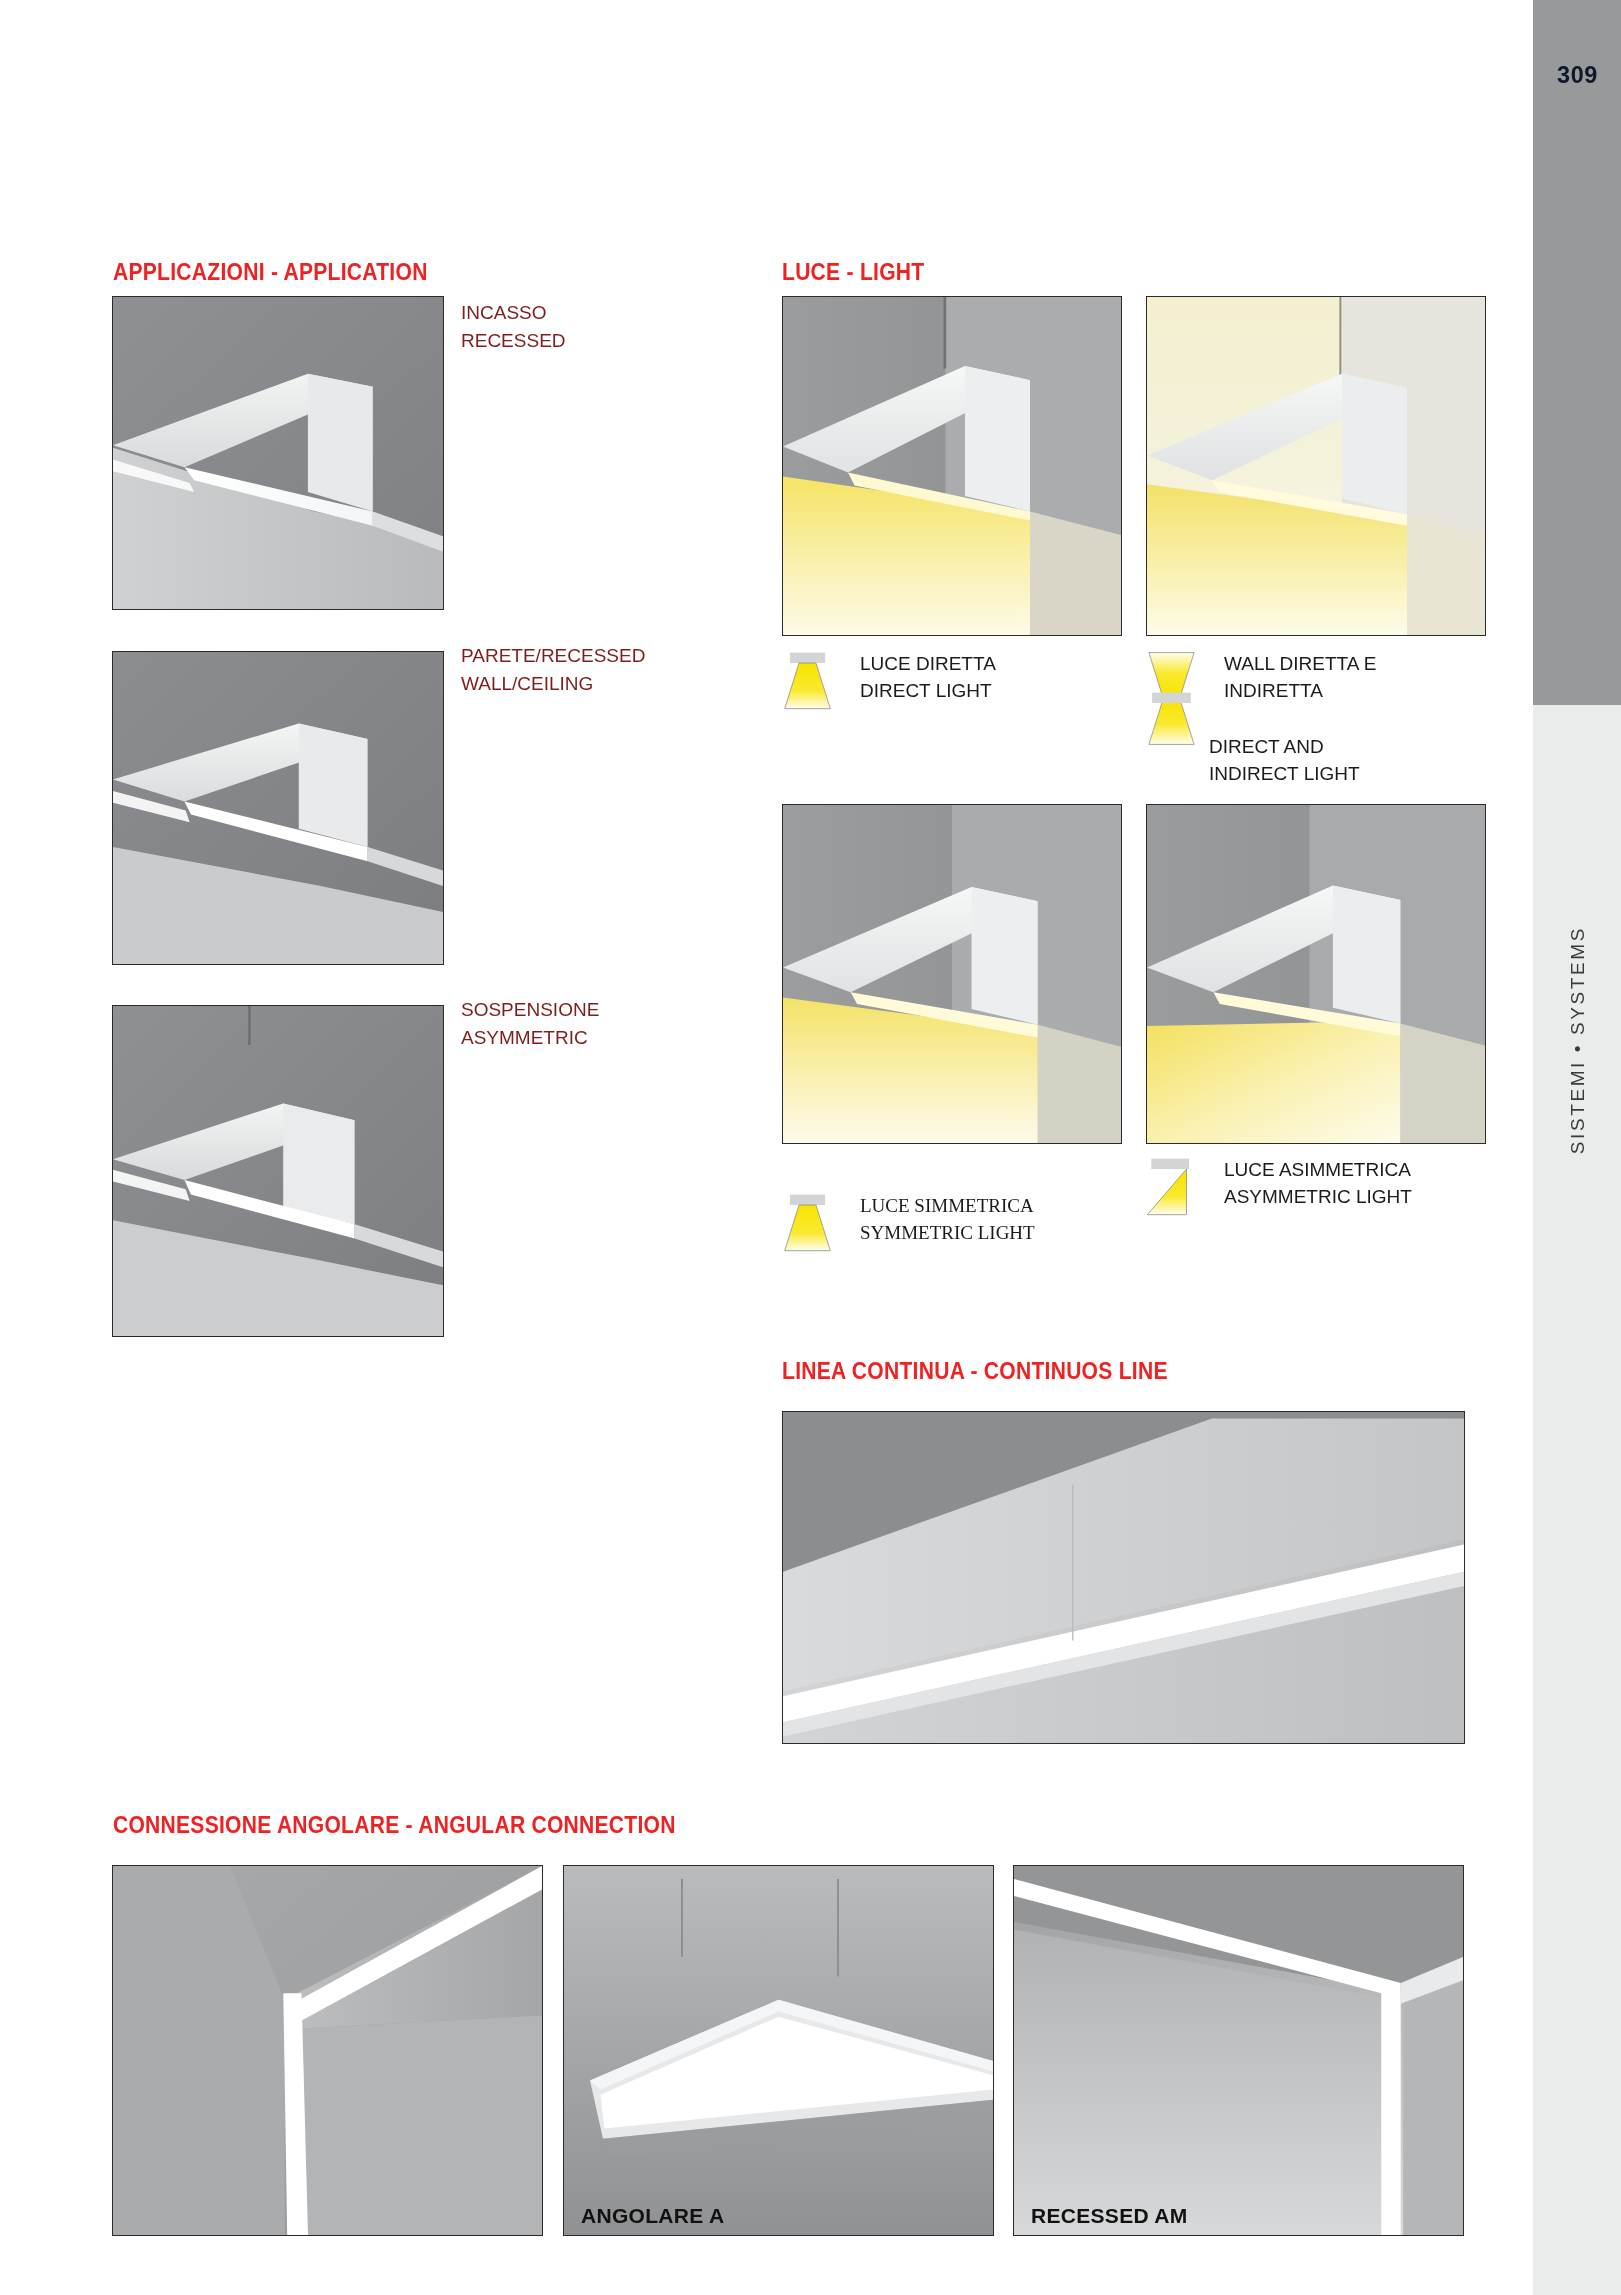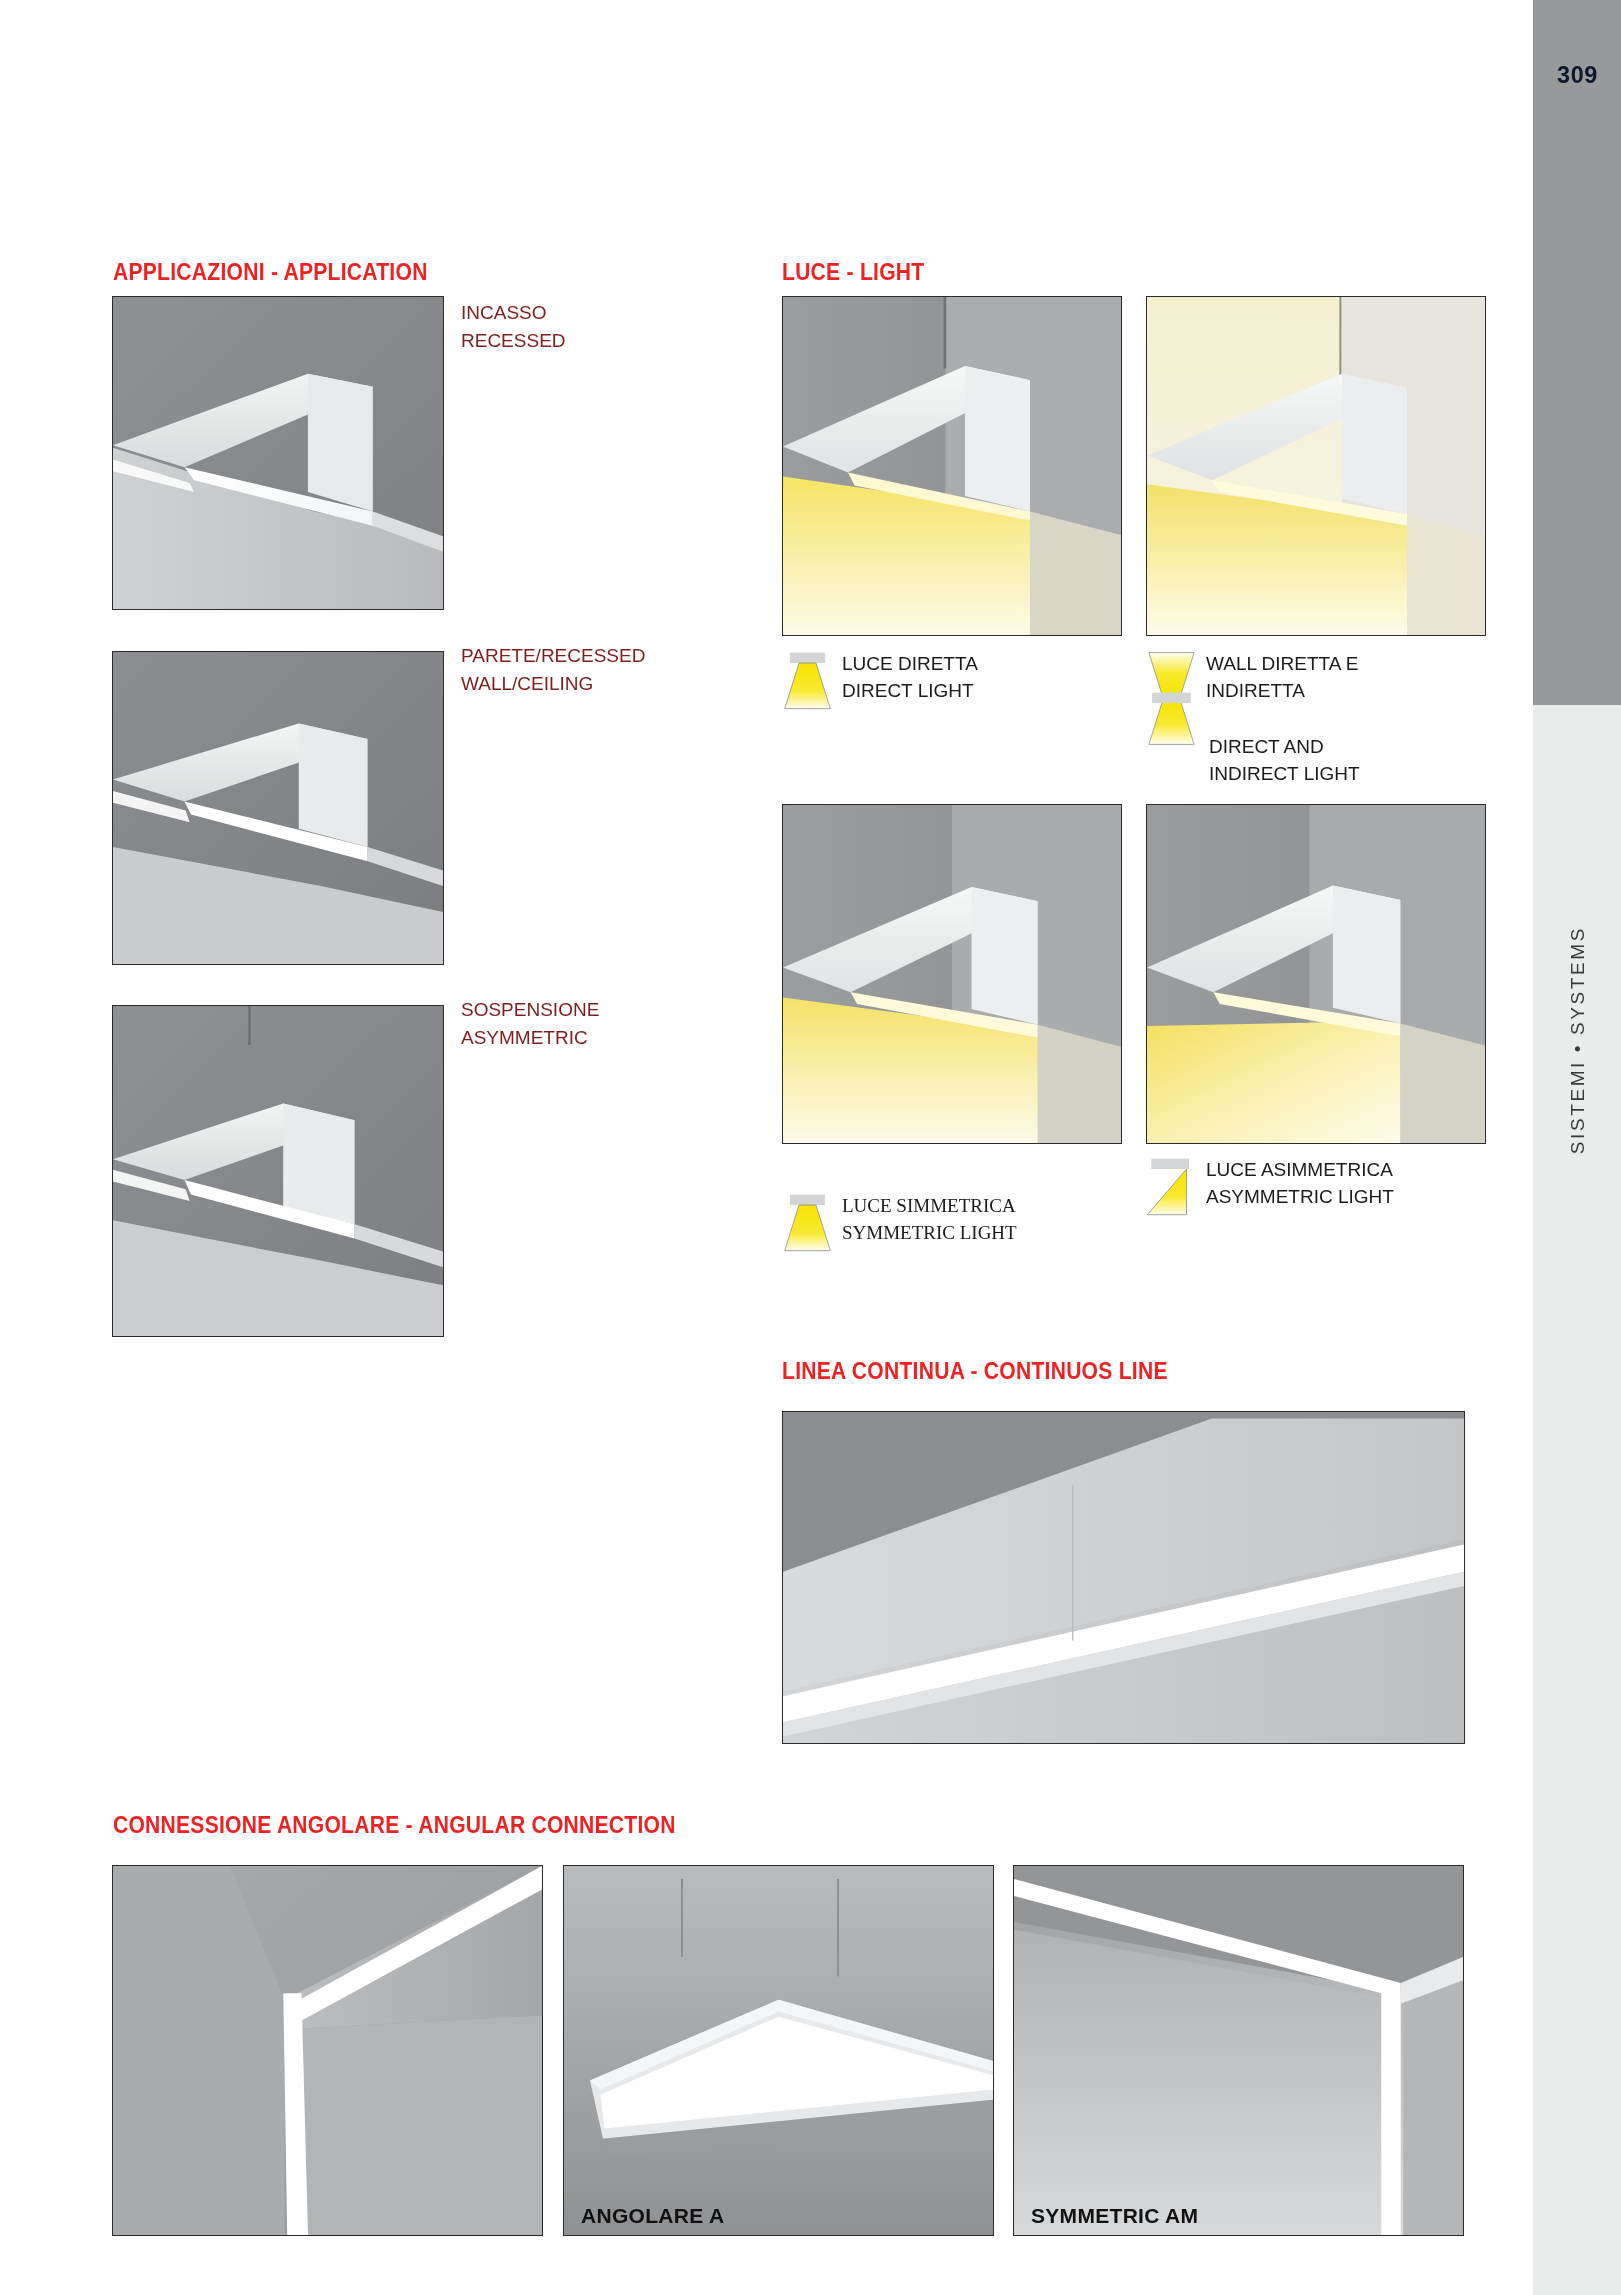--- a/index.html
+++ b/index.html
@@ -33,21 +33,21 @@
   
   .frame{position:absolute;border:1.9px solid #2b2b2b;overflow:hidden;background:#8d8f91;}
   .cap-label{
     position:absolute;font-size:19px;color:#7f1d1d;line-height:1.45;white-space:pre-line;
   }
   .img-caption{
     position:absolute;left:17px;bottom:7px;font-size:21px;font-weight:bold;
     color:#111;letter-spacing:0.3px;
   }
   
-  .legend{position:absolute;display:flex;align-items:flex-start;gap:9px;}
+  .legend{position:absolute;display:flex;align-items:flex-start;gap:27px;}
   .legend-ico{flex:0 0 auto;}
   .legend-text{font-size:19px;color:#1b1b1b;line-height:1.42;white-space:pre-line;padding-top:1.3px;}
 </style>
 </head>
 <body>
 
 <div class="edge-tab"></div>
 <div class="edge-tab-top"></div>
 <div class="page-number">309</div>
 <div class="edge-tab-label">
@@ -410,15 +410,15 @@
           <stop offset="1" stop-color="#d6d8da"></stop>
       </linearGradient>
     </defs>
     <rect width="692" height="568" fill="url(#gAM)"></rect>
     <polygon points="0,86 600,196 692,160 692,0 0,0" fill="#939597"></polygon>
     <polygon points="0,98 600,208 600,568 0,568" fill="url(#gAM2)"></polygon>
     <polygon points="600,208 692,170 692,568 600,568" fill="#b4b6b8"></polygon>
     <polygon points="0,20 596,180 596,568 566,568 566,196 0,46" fill="#ffffff"></polygon>
     <polygon points="596,180 692,140 692,176 596,212" fill="#e8eaeb"></polygon>
   </svg>
-  <div class="img-caption">SYMMETRIC AM</div>
+  <div class="img-caption">RECESSED AM</div>
 </div>
 
 
 </body></html>

